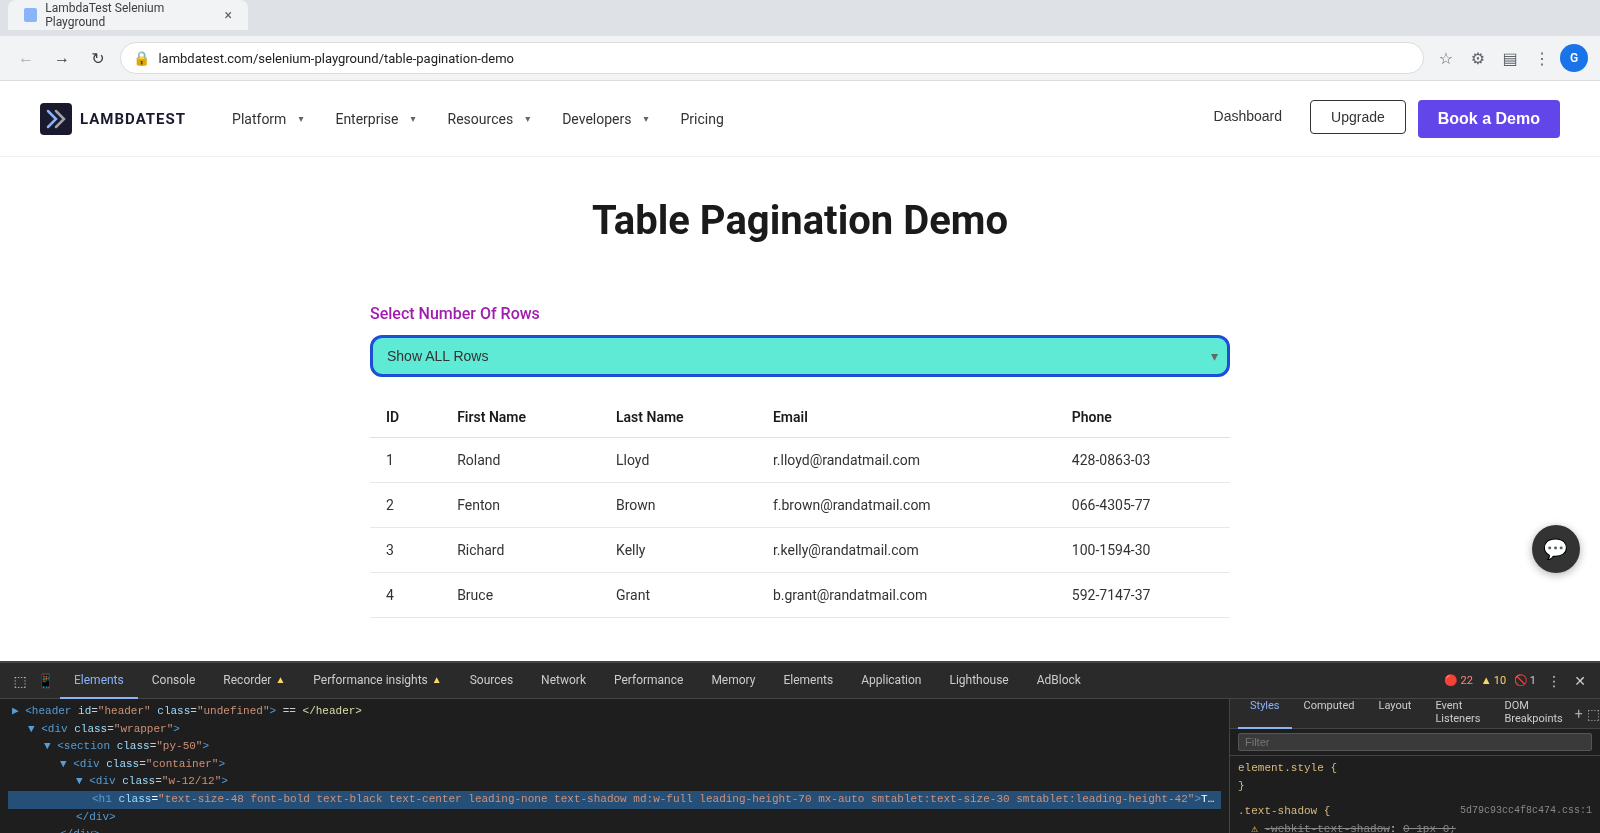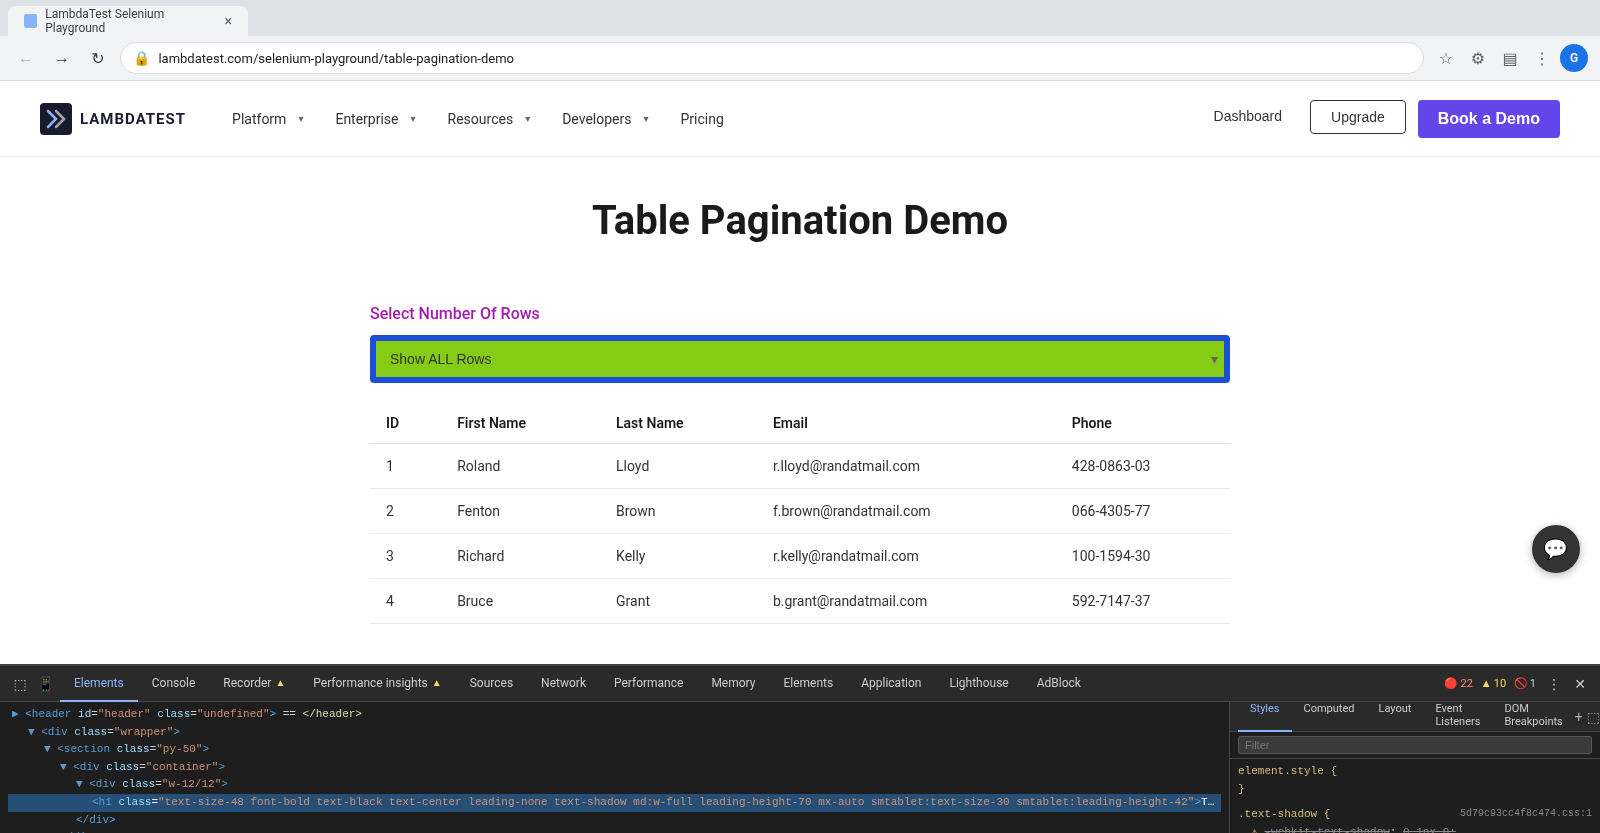--- a/index.html
+++ b/index.html
@@ -7,21 +7,20 @@
 
     
     .browser-chrome {
       background: #f1f3f4;
       border-bottom: 1px solid #dadce0;
     }
     .browser-tabs {
       background: #dee1e6;
       height: 36px;
       display: flex;
-      align-items: flex-end;
       padding: 0 8px;
     }
     .browser-tab {
       background: #f1f3f4;
       border-radius: 8px 8px 0 0;
       padding: 6px 16px;
       font-size: 12px;
       color: #3c4043;
       display: flex;
       align-items: center;
@@ -189,25 +188,25 @@
       color: #a21caf;
       margin-bottom: 12px;
     }
     .select-wrapper {
       position: relative;
       margin-bottom: 20px;
     }
     .rows-select {
       width: 100%;
       padding: 10px 14px;
-      border: 6px solid #1d4ed8;
-      border-radius: 4px;
+      border: 3px solid #1d4ed8;
+      border-radius: 12px;
       font-size: 14px;
       color: #333;
-      background: #84cc16;
+      background: #5eead4;
       appearance: none;
       cursor: pointer;
     }
     .select-arrow {
       position: absolute;
       right: 12px;
       top: 50%;
       transform: translateY(-50%);
       color: #666;
       pointer-events: none;

